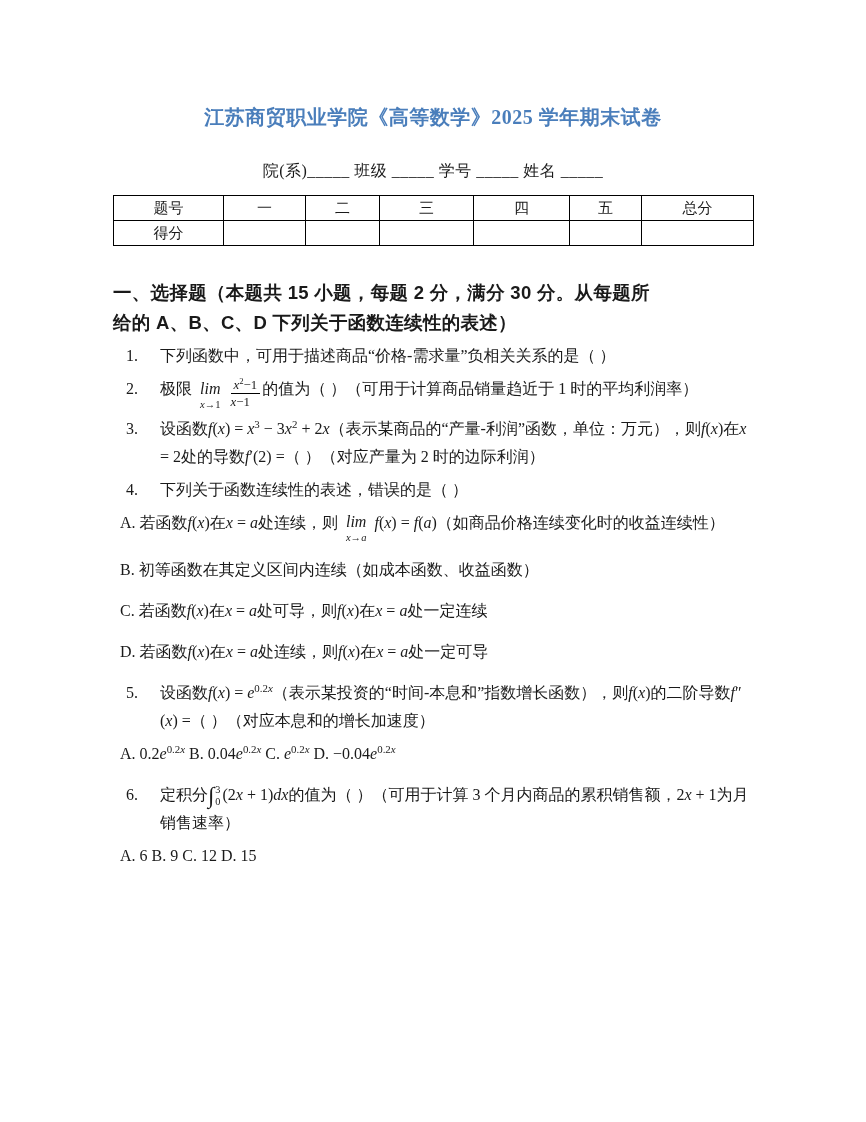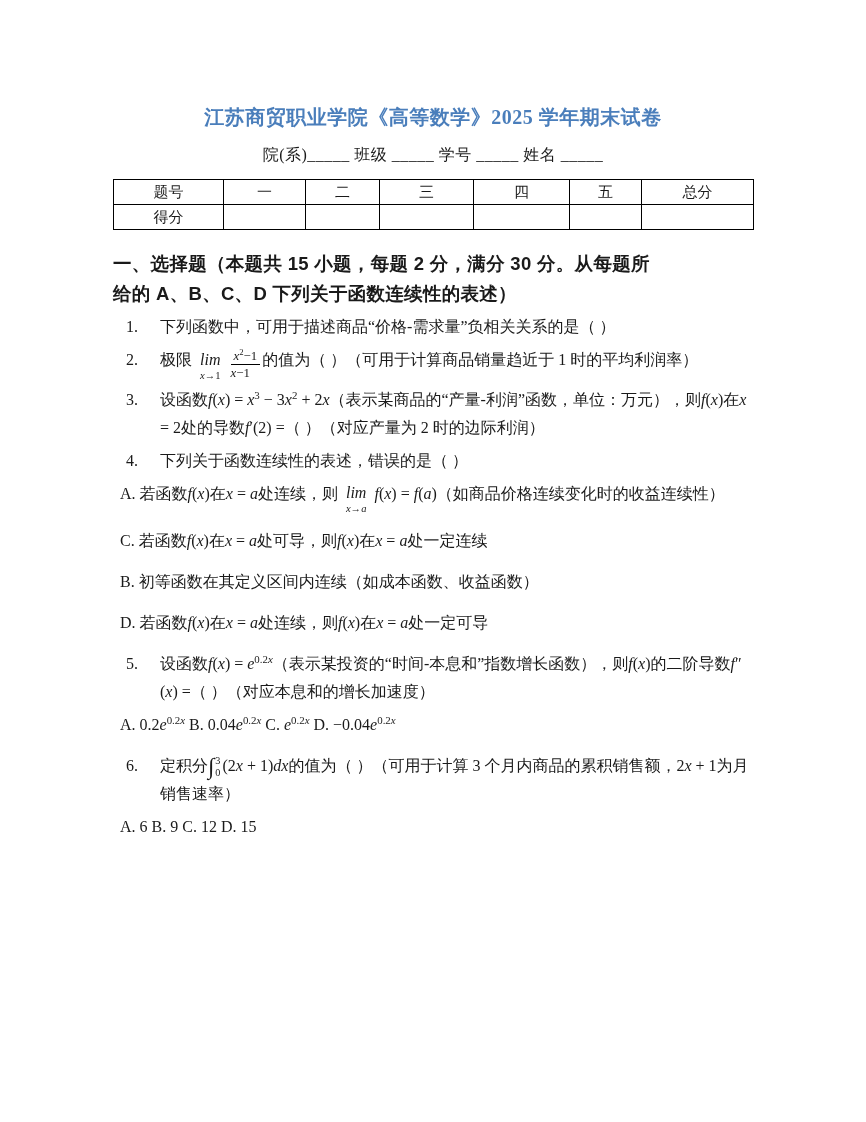--- a/index.html
+++ b/index.html
@@ -20,39 +20,39 @@
   .title {
     text-align: center;
     font-size: 20px;
     font-weight: bold;
     color: #4a7ebb;
     letter-spacing: 0.5px;
   }
   .info-line {
     text-align: center;
     font-size: 16px;
-    margin-top: 14px;
+    margin-top: 30px;
     letter-spacing: 0.5px;
   }
   table.score {
     border-collapse: collapse;
     width: 100%;
     margin-top: 13px;
     table-layout: fixed;
   }
   table.score td {
     border: 1.6px solid #000;
     height: 25px;
     text-align: center;
     vertical-align: middle;
     font-size: 15px;
     padding: 0;
   }
   .heading {
-    margin-top: 19px;
+    margin-top: 32px;
     font-family: "Liberation Sans", "DejaVu Sans", sans-serif;
     font-weight: bold;
     font-size: 18.5px;
     line-height: 30px;
     letter-spacing: 0.3px;
   }
   .questions { margin-top: 4px; }
   .question {
     position: relative;
     font-size: 16px;
@@ -161,22 +161,22 @@
       <div class="q-stem"><span class="q-num">2.</span><span>极限<span class="lim"><span class="lt"><i>lim</i></span><span class="lb"><i>x</i>→1</span></span><span class="frac"><span class="ft"><i>x</i><sup>2</sup>−1</span><span class="fb"><i>x</i>−1</span></span>的值为（ ）（可用于计算商品销量趋近于 1 时的平均利润率）</span></div>
     </div>
 
     <div class="question">
       <div class="q-stem"><span class="q-num">3.</span><span>设函数<i>f</i>(<i>x</i>) = <i>x</i><sup>3</sup> − 3<i>x</i><sup>2</sup> + 2<i>x</i>（表示某商品的“产量-利润”函数，单位：万元），则<i>f</i>(<i>x</i>)在<i>x</i> = 2处的导数<i>f</i>′(2) =（ ）（对应产量为 2 时的边际利润）</span></div>
     </div>
 
     <div class="question">
       <div class="q-stem"><span class="q-num">4.</span><span>下列关于函数连续性的表述，错误的是（ ）</span></div>
       <div class="q-opt">A. 若函数<i>f</i>(<i>x</i>)在<i>x</i> = <i>a</i>处连续，则<span class="lim"><span class="lt"><i>lim</i></span><span class="lb"><i>x</i>→<i>a</i></span></span><i>f</i>(<i>x</i>) = <i>f</i>(<i>a</i>)（如商品价格连续变化时的收益连续性）</div>
+      <div class="q-opt">B. 初等函数在其定义区间内连续（如成本函数、收益函数）</div>
       <div class="q-opt">C. 若函数<i>f</i>(<i>x</i>)在<i>x</i> = <i>a</i>处可导，则<i>f</i>(<i>x</i>)在<i>x</i> = <i>a</i>处一定连续</div>
-      <div class="q-opt">B. 初等函数在其定义区间内连续（如成本函数、收益函数）</div>
       <div class="q-opt">D. 若函数<i>f</i>(<i>x</i>)在<i>x</i> = <i>a</i>处连续，则<i>f</i>(<i>x</i>)在<i>x</i> = <i>a</i>处一定可导</div>
     </div>
 
     <div class="question">
       <div class="q-stem"><span class="q-num">5.</span><span>设函数<i>f</i>(<i>x</i>) = <i>e</i><sup>0.2<i>x</i></sup>（表示某投资的“时间-本息和”指数增长函数），则<i>f</i>(<i>x</i>)的二阶导数<i>f</i>″(<i>x</i>) =（ ）（对应本息和的增长加速度）</span></div>
       <div class="q-opt">A. 0.2<i>e</i><sup>0.2<i>x</i></sup> B. 0.04<i>e</i><sup>0.2<i>x</i></sup> C. <i>e</i><sup>0.2<i>x</i></sup> D. −0.04<i>e</i><sup>0.2<i>x</i></sup></div>
     </div>
 
     <div class="question">
       <div class="q-stem"><span class="q-num">6.</span><span>定积分<span class="intg">∫</span><span class="ilim"><span>3</span><span>0</span></span>(2<i>x</i> + 1)<i>dx</i>的值为（ ）（可用于计算 3 个月内商品的累积销售额，2<i>x</i> + 1为月销售速率）</span></div>

